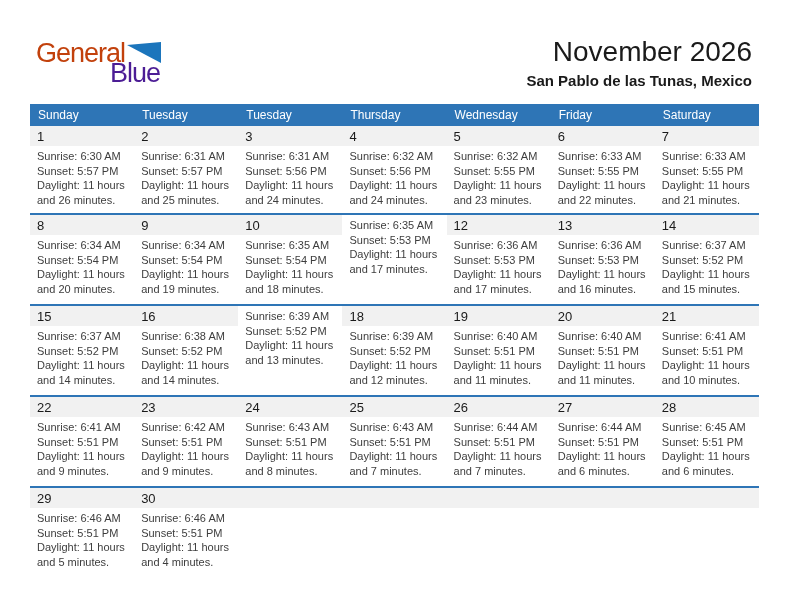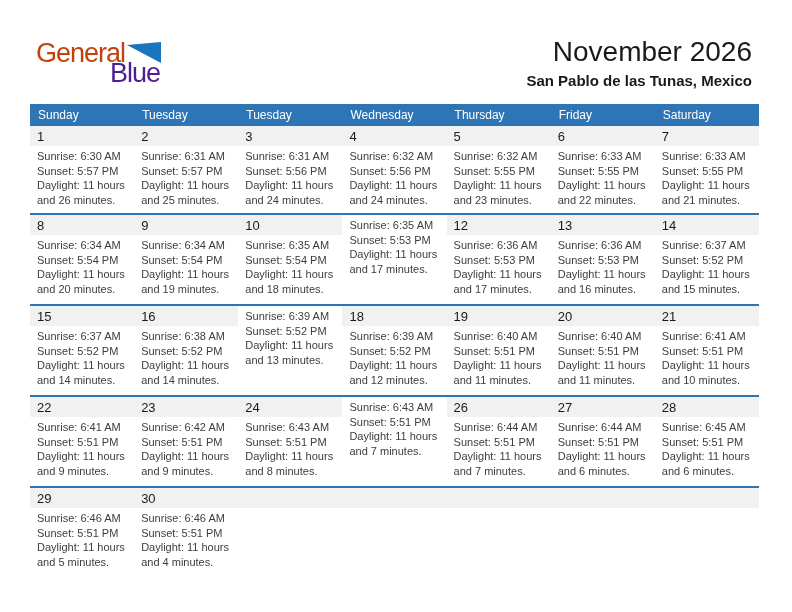--- a/index.html
+++ b/index.html
@@ -49,22 +49,22 @@
 <div class="title-block">
   <div class="page-title">November 2026</div>
   <div class="location-subtitle">San Pablo de las Tunas, Mexico</div>
 </div>
 
 <div class="calendar">
   <div class="weekday-row" id="weekday-row">
       <div class="weekday-cell">Sunday</div>
       <div class="weekday-cell">Tuesday</div>
       <div class="weekday-cell">Tuesday</div>
+      <div class="weekday-cell">Thursday</div>
       <div class="weekday-cell">Wednesday</div>
-      <div class="weekday-cell">Thursday</div>
       <div class="weekday-cell">Friday</div>
       <div class="weekday-cell">Saturday</div>
     </div>
   <div id="week-rows">
       <div class="week-row first">
         <div class="day-cell">
           <div class="day-strip">1</div>
           <div class="day-body">
             <div>Sunrise: 6:30 AM</div>
             <div>Sunset: 5:57 PM</div>
@@ -277,20 +277,21 @@
         <div class="day-cell">
           <div class="day-strip">24</div>
           <div class="day-body">
             <div>Sunrise: 6:43 AM</div>
             <div>Sunset: 5:51 PM</div>
             <div>Daylight: 11 hours</div>
             <div>and 8 minutes.</div>
           </div>
         </div>
         <div class="day-cell">
+          <div class="day-strip">25</div>
           <div class="day-body">
             <div>Sunrise: 6:43 AM</div>
             <div>Sunset: 5:51 PM</div>
             <div>Daylight: 11 hours</div>
             <div>and 7 minutes.</div>
           </div>
         </div>
         <div class="day-cell">
           <div class="day-strip">26</div>
           <div class="day-body">

